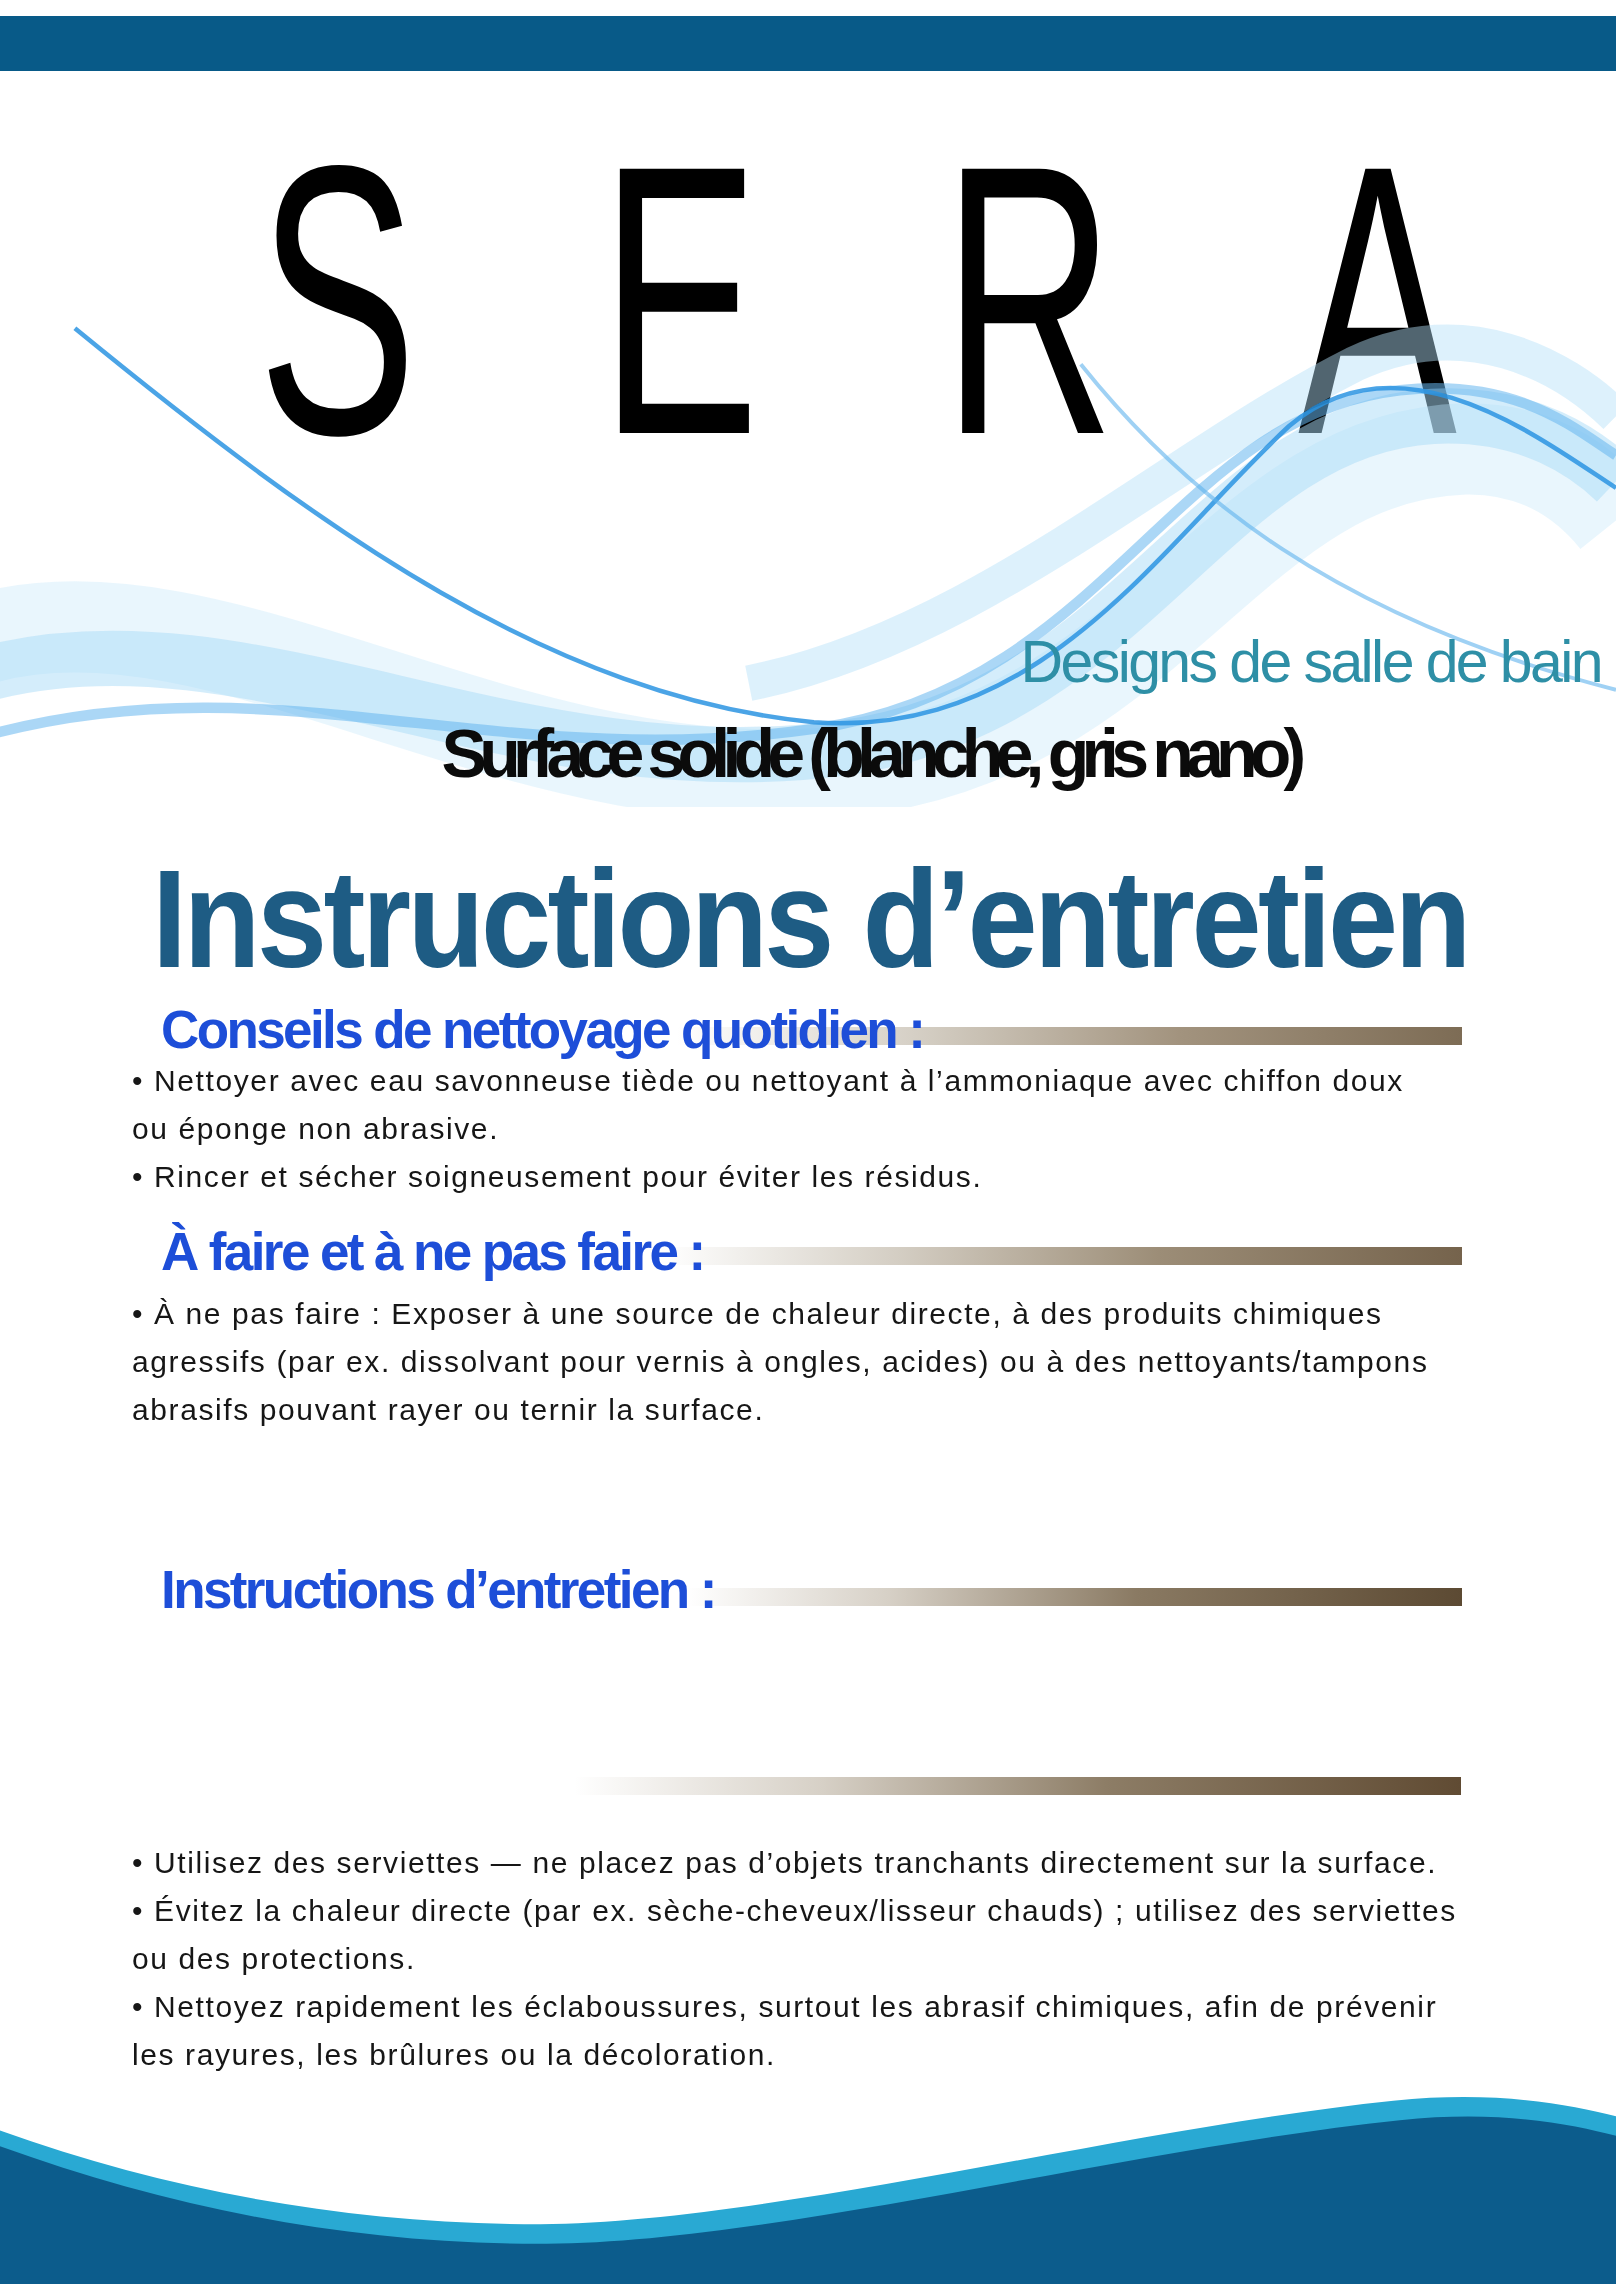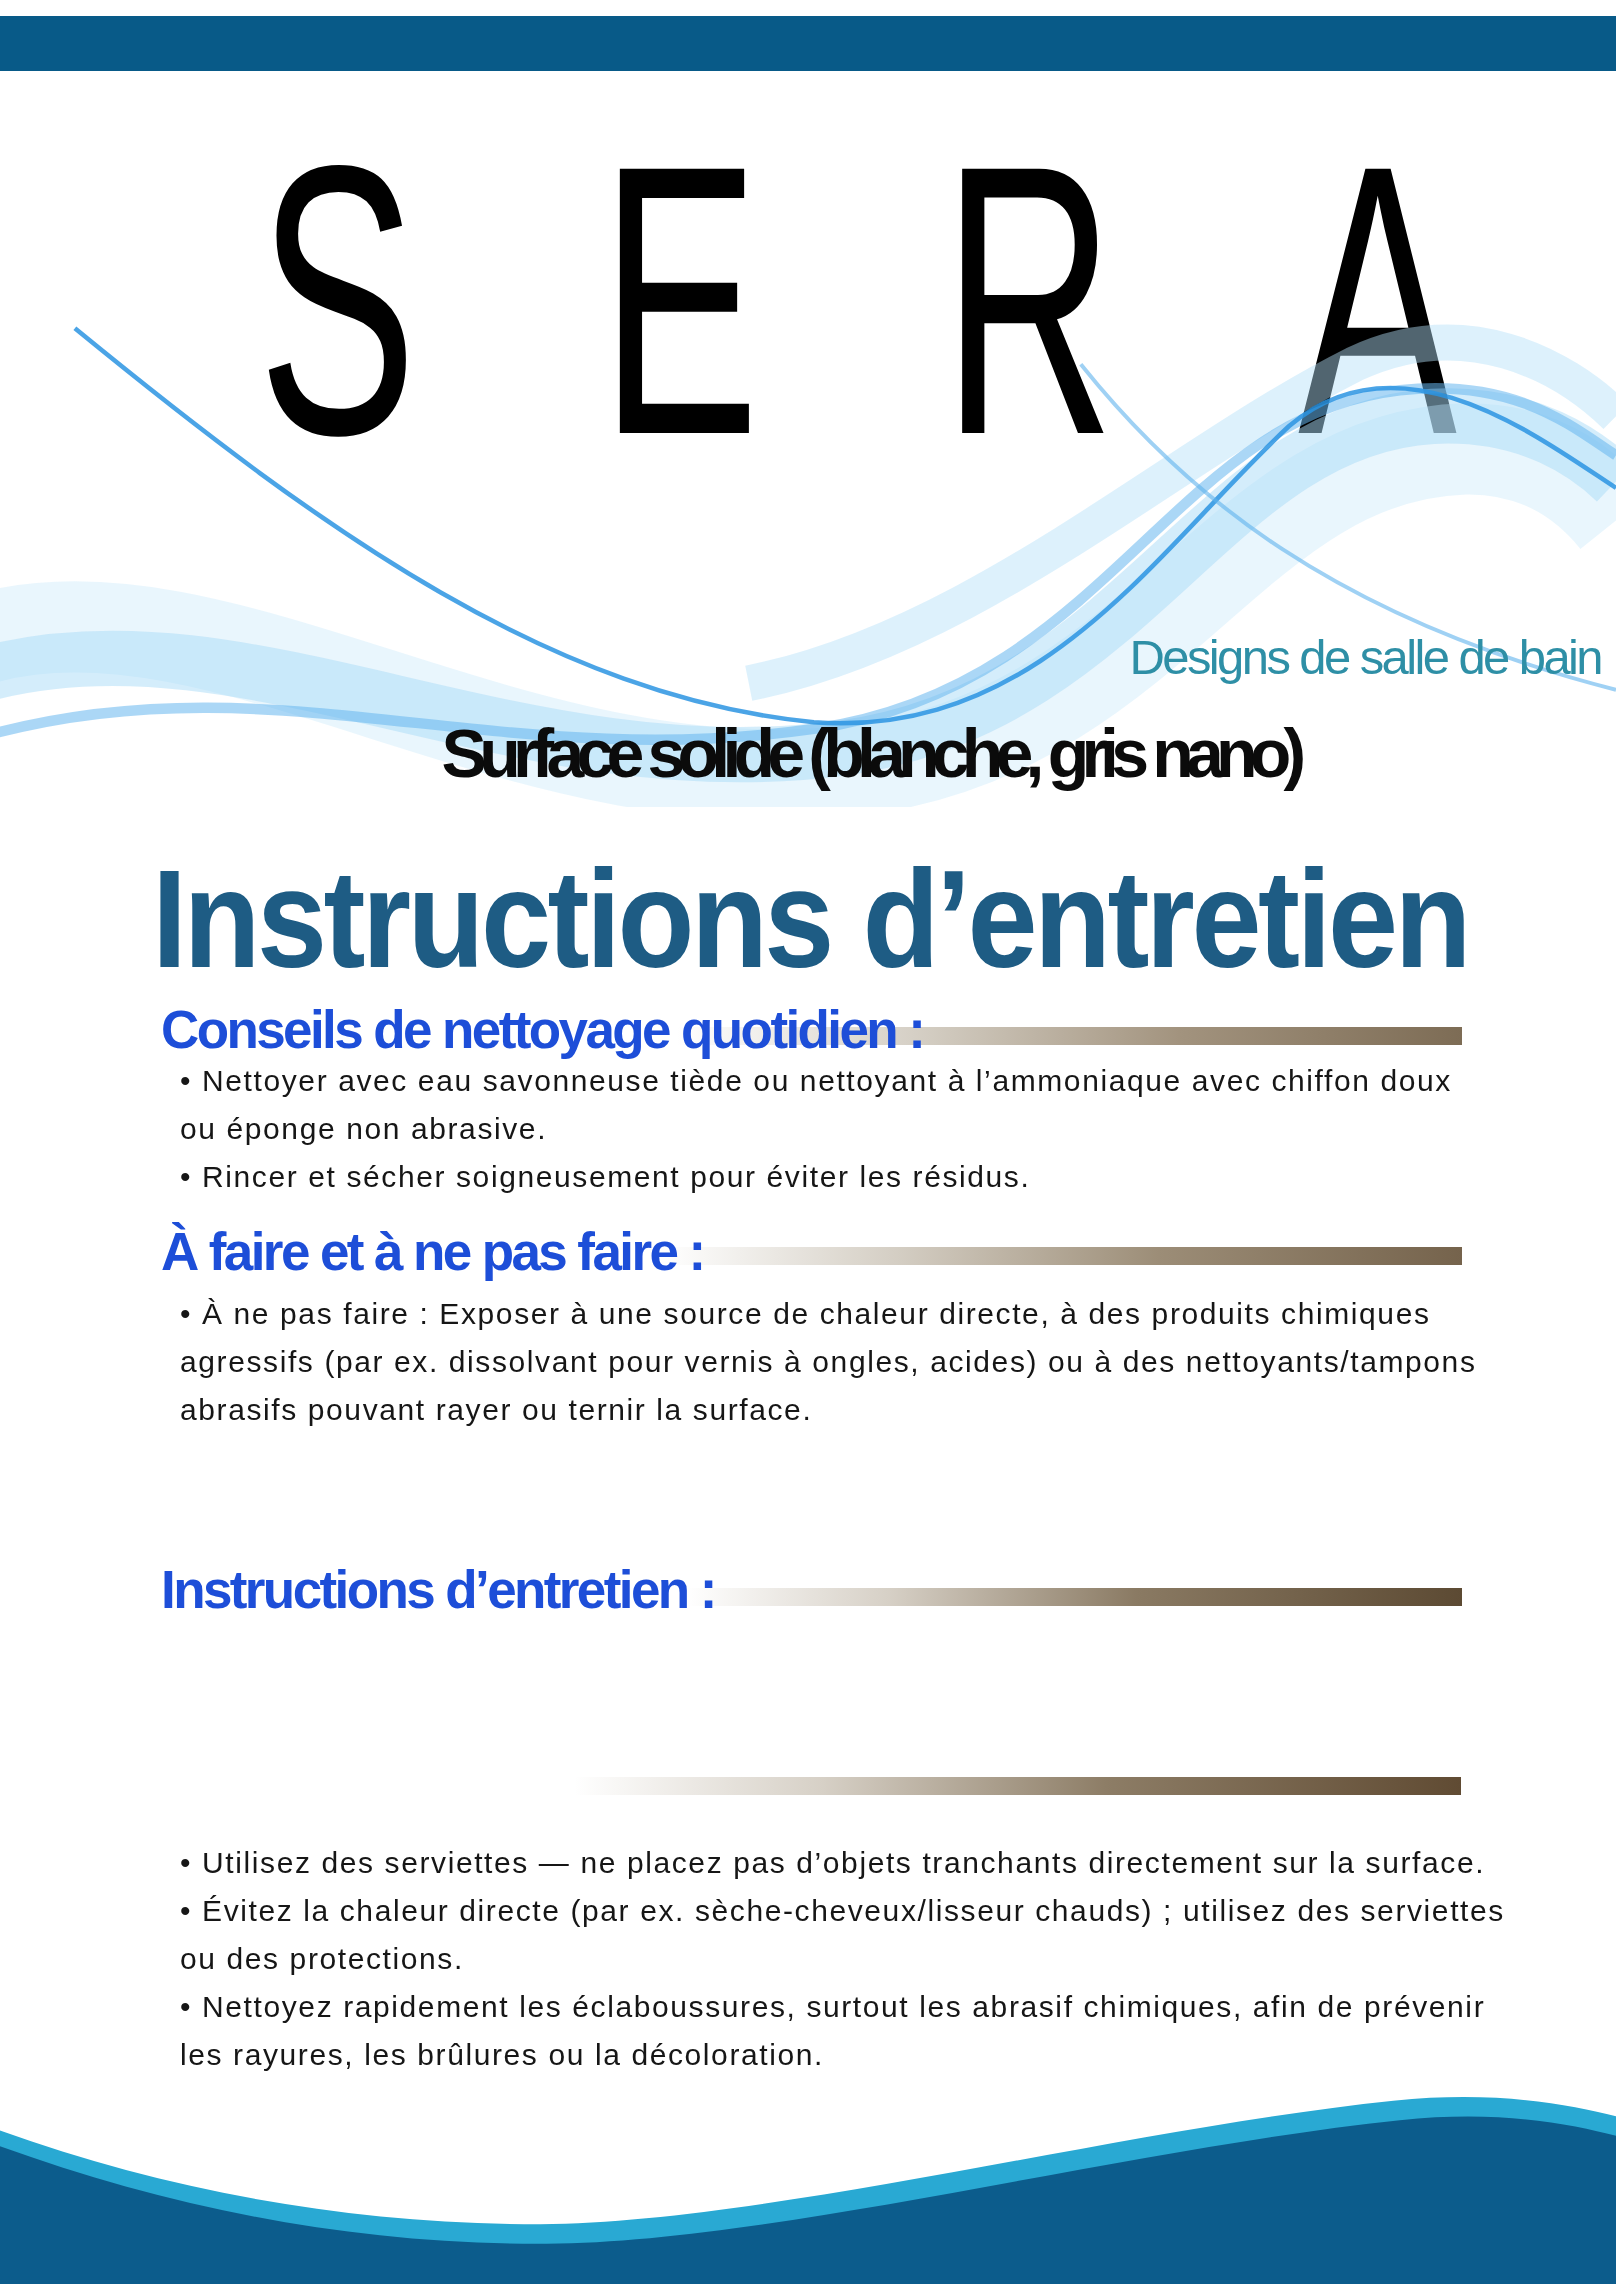--- a/index.html
+++ b/index.html
@@ -10,21 +10,21 @@
   .abs{position:absolute;}
   .top-bar{left:0;top:15.6px;width:1616px;height:55px;background:#085A88;}
   .logo{
     left:258px;top:108px;width:1921px;font-size:384px;line-height:1;color:#000;
     letter-spacing:296px;white-space:nowrap;transform:scaleX(0.62);transform-origin:left top;
     font-weight:400;
   }
   .wave-decor{left:0;top:273px;width:1616px;height:534px;}
   .tagline{
     left:846px;top:633px;width:755px;text-align:right;
-    font-size:49px;letter-spacing:-2.6px;color:#2E8FA6;line-height:1;
+    font-size:59px;letter-spacing:-2.6px;color:#2E8FA6;line-height:1;
   }
   .subtitle{
     left:182px;top:719px;width:1376px;text-align:center;
     font-size:68px;font-weight:700;letter-spacing:-7.8px;color:#0b0b0b;line-height:1;
   }
   .main-title{left:152px;top:849px;width:1563px;line-height:1;}
   .main-title span{
     display:inline-block;transform:scaleX(0.9);transform-origin:left top;
     font-size:140px;font-weight:700;letter-spacing:-3.9px;color:#1E5C84;white-space:nowrap;
   }
@@ -33,21 +33,21 @@
   .bar-mid{background:linear-gradient(to right, rgba(255,255,255,0) 0%, rgba(206,199,187,0.9) 30%, #9c8d77 62%, #75634c 100%);}
   .bar-dark{background:linear-gradient(to right, rgba(255,255,255,0) 0%, rgba(210,203,192,0.9) 26%, #8a7a63 58%, #5c4a33 100%);}
   .bar-dark2{background:linear-gradient(to right, rgba(255,255,255,0) 0%, rgba(210,203,192,0.9) 28%, #8d7d66 60%, #604b33 100%);}
   .section-heading{
     z-index:2;font-size:53px;font-weight:700;letter-spacing:-2.6px;color:#1d4ed8;
     line-height:1;white-space:nowrap;
   }
   .bullet-list{
     width:1479px;font-size:30px;letter-spacing:1.6px;line-height:48px;color:#161616;
   }
-  .bullet{white-space:pre-line;margin-left:48px;}
+  .bullet{white-space:pre-line;}
   .footer-wave{left:0;top:2089px;width:1616px;height:195px;}
   svg{display:block;}
 </style>
 </head>
 <body>
 
 <div class="page">
 
   <div class="abs top-bar"></div>
 

